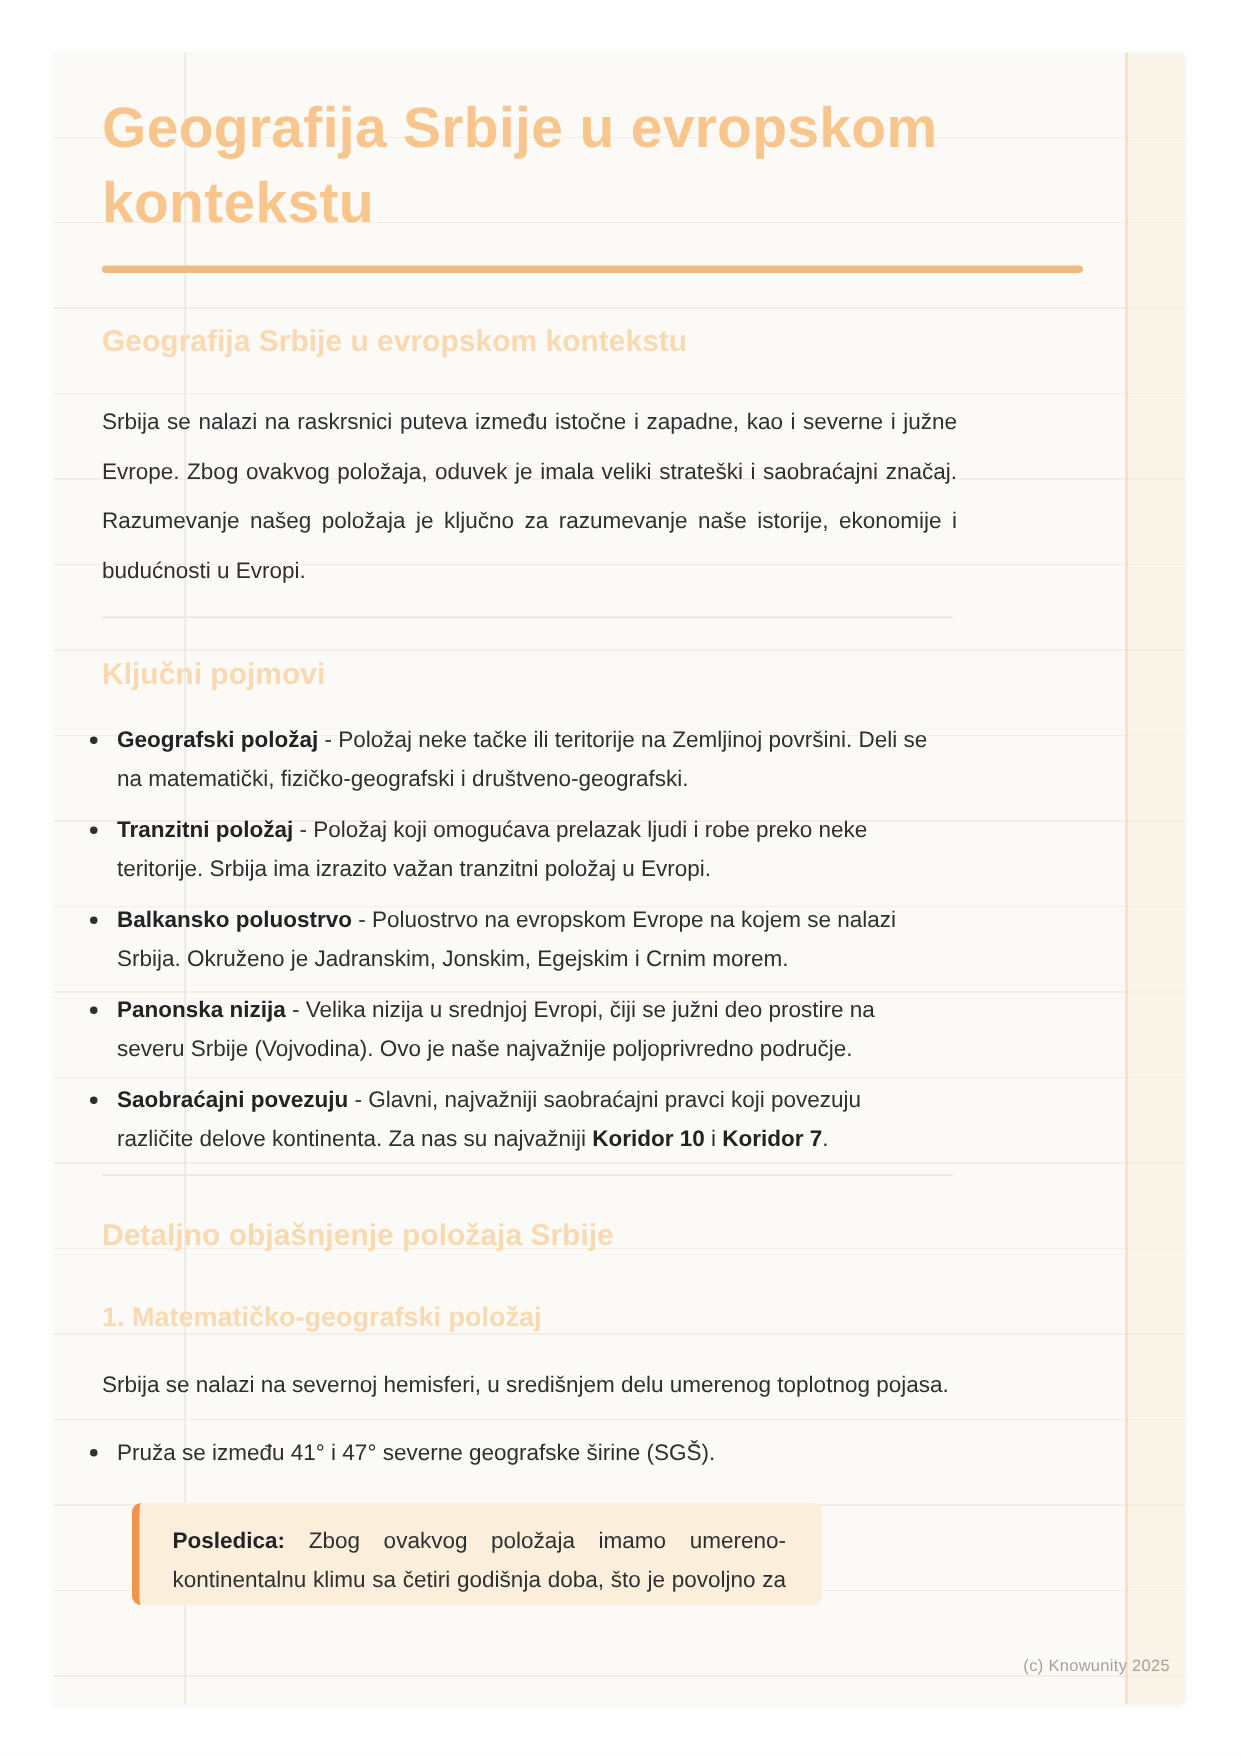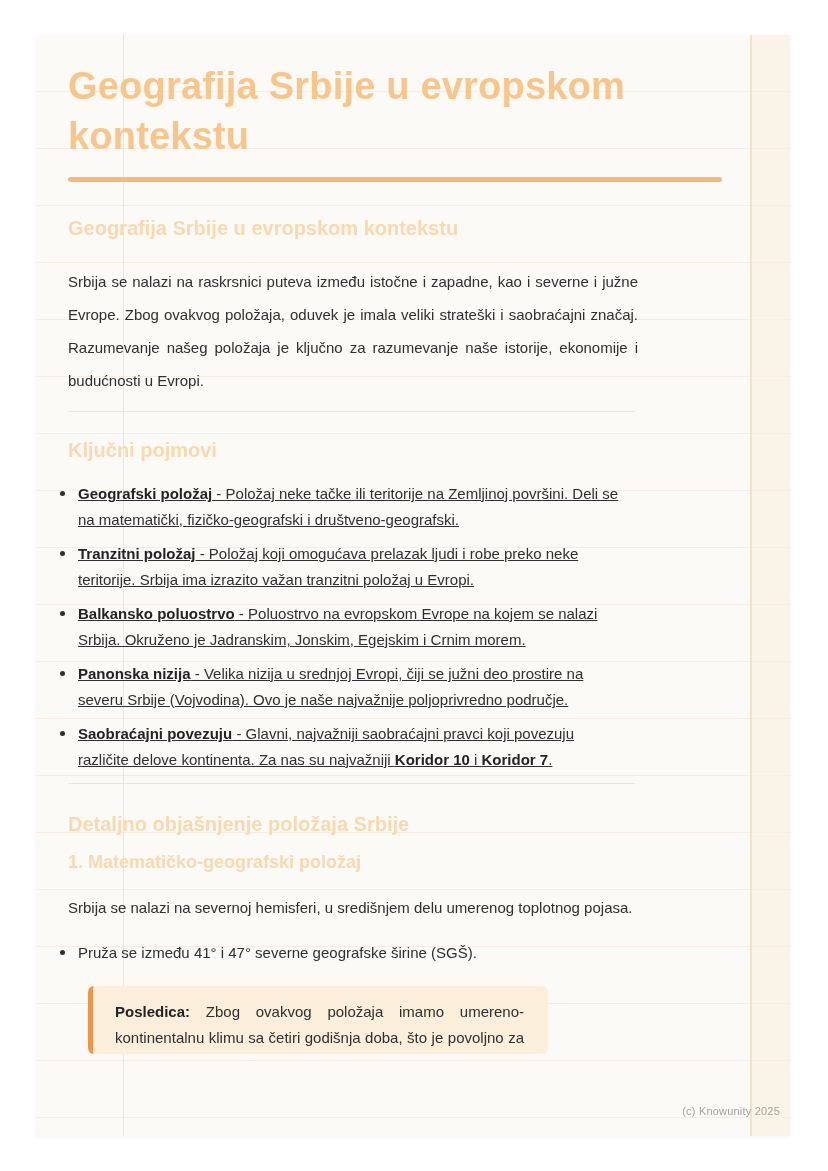--- a/index.html
+++ b/index.html
@@ -54,21 +54,21 @@
     margin: 0 0 34px 0;
   }
   h2 {
     margin: 0;
     font-size: 20px; line-height: 25px;
     font-weight: 700;
     color: #F8D9B0;
   }
   .h2-intro    { margin-bottom: 24px; }
   .h2-keyterms { margin-bottom: 18px; }
-  .h2-detail   { margin-bottom: 14px; }
+  .h2-detail   { margin-bottom: 30px; }
   h3 {
     margin: 0 0 20px 0;
     font-size: 18px; line-height: 22px;
     font-weight: 700;
     color: #F8D9B0;
   }
   p.lead {
     margin: 0 0 14px 0;
     width: 570px;
     font-size: 15px; line-height: 33px;
@@ -92,21 +92,21 @@
     margin: 0; padding: 0;
     list-style: none;
   }
   ul.terms  { width: 555px; margin-bottom: 10px; }
   ul.coords { width: 555px; margin-bottom: 20px; }
   ul.terms li, ul.coords li {
     position: relative;
     padding-left: 10px;
     font-size: 15px; line-height: 26px;
   }
-  ul.terms li  { margin-bottom: 8px; text-decoration: underline; }
+  ul.terms li  { margin-bottom: 8px; }
   ul.coords li { margin-bottom: 6px; margin-top: 16px; }
   ul.terms li::before, ul.coords li::before {
     content: '';
     position: absolute;
     left: -8px; top: 10px;
     width: 5px; height: 5px;
     border-radius: 50%;
     background: #2F2F31;
   }
   strong { font-weight: 700; color: #232326; }

